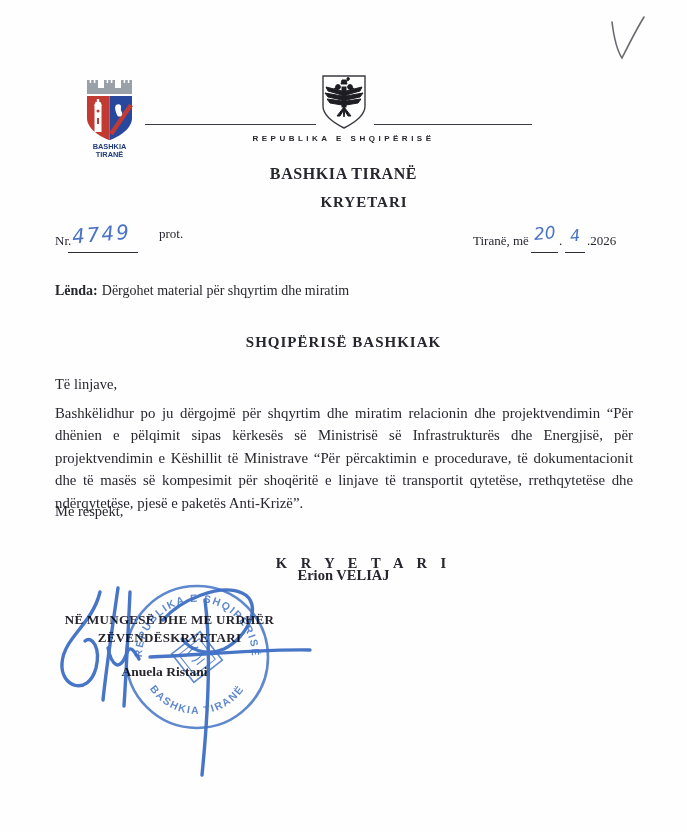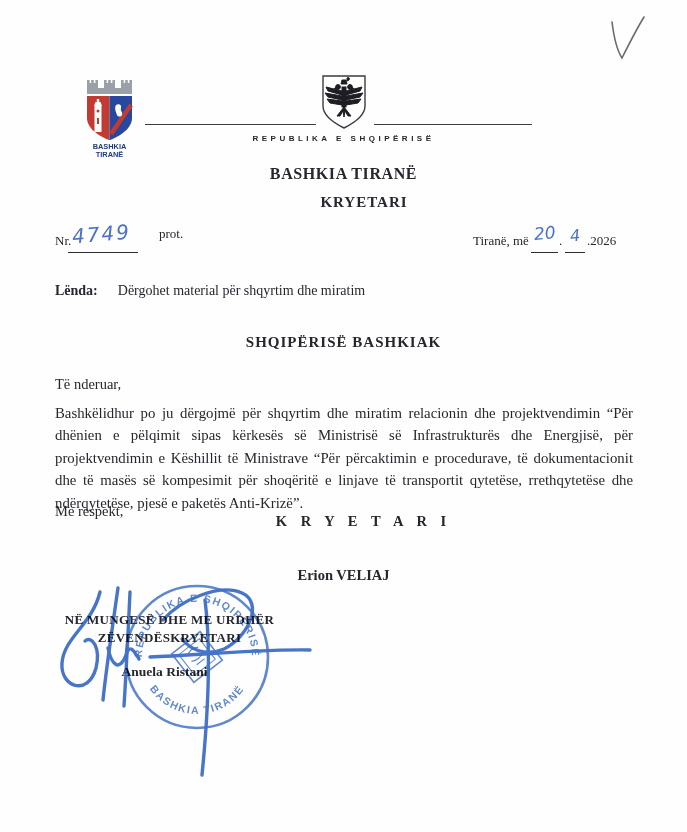--- a/index.html
+++ b/index.html
@@ -11,21 +11,21 @@
   .abs{position:absolute;}
   .centered{left:0;right:0;text-align:center;}
   .hline{position:absolute;height:0;border-top:1.6px solid #3a3a42;}
   .uline{position:absolute;height:0;border-top:1.4px solid #2b2b33;}
   .republic-label{font-family:"Liberation Sans",sans-serif;font-size:8px;font-weight:bold;
     letter-spacing:3.5px;color:#26262e;}
   .org-title{font-size:16px;font-weight:bold;letter-spacing:.6px;}
   .org-subtitle{font-size:15px;font-weight:bold;letter-spacing:1px;}
   .meta-text{font-size:13px;}
   .subject{font-size:14px;}
-  .subject b{margin-right:20px;}
+  .subject b{margin-right:4px;}
   .recipient{font-size:15px;font-weight:bold;letter-spacing:1px;}
   .bodytext{font-size:14.8px;line-height:22.4px;text-align:justify;font-family:Liberation Serif, serif;}
   .salutation,.closing{font-size:14.5px;}
   .signer-title{font-size:14.5px;font-weight:bold;letter-spacing:5px;}
   .signer-name{font-size:14.5px;font-weight:bold;}
   .deputy-line{font-size:13px;font-weight:bold;letter-spacing:.3px;text-align:center;}
   .deputy-name{font-size:13.5px;font-weight:bold;text-align:center;}
   .ink{
     position:absolute;font-family:"DejaVu Sans",sans-serif;font-style:italic;
     color:#4a72c6;transform:rotate(-5deg);
@@ -121,27 +121,27 @@
   <div class="uline" style="left:565px;top:252px;width:20px;"></div>
   <div class="ink ink-month" style="left:570px;top:226px;">4</div>
   <div class="abs meta-text" style="left:587px;top:233px;">.2026</div>
 
   <div class="abs subject" style="left:55px;top:283px;">
     <b>Lënda:</b><span>Dërgohet material për shqyrtim dhe miratim</span>
   </div>
 
   <div class="abs centered recipient" style="top:334px;">SHQIPËRISË BASHKIAK</div>
 
-  <div class="abs salutation" style="left:55px;top:376px;">Të nderuar,</div>
+  <div class="abs salutation" style="left:55px;top:376px;">Të linjave,</div>
 
   <div class="abs bodytext" style="left:55px;top:402px;width:578px;">Bashkëlidhur po ju dërgojmë për shqyrtim dhe miratim relacionin dhe projektvendimin “Për dhënien e pëlqimit sipas kërkesës së Ministrisë së Infrastrukturës dhe Energjisë, për projektvendimin e Këshillit të Ministrave “Për përcaktimin e procedurave, të dokumentacionit dhe të masës së kompesimit për shoqëritë e linjave të transportit qytetëse, rrethqytetëse dhe ndërqytetëse, pjesë e paketës Anti-Krizë”.</div>
 
   <div class="abs closing" style="left:55px;top:503px;">Me respekt,</div>
 
-  <div class="abs centered signer-title" style="top:513px;margin-left:40px;">K R Y E T A R I</div>
+  <div class="abs centered signer-title" style="top:555px;margin-left:40px;">K R Y E T A R I</div>
   <div class="abs centered signer-name" style="top:567px;text-align:center;">Erion VELIAJ</div>
 
   <div class="abs deputy-line" style="left:42px;top:612px;width:255px;z-index:2;">NË MUNGESË DHE ME URDHËR</div>
   <div class="abs deputy-line" style="left:42px;top:630px;width:255px;z-index:2;">ZËVENDËSKRYETARI</div>
   <div class="abs deputy-name" style="left:42px;top:664px;width:245px;z-index:2;">Anuela Ristani</div>
 
   <svg class="abs" style="left:40px;top:575px;z-index:3;mix-blend-mode:multiply;" width="290" height="215" viewBox="0 0 290 215">
 
     <g opacity="0.88">
       <circle cx="157" cy="82" r="71" fill="none" stroke="#4a79c8" stroke-width="2.6"></circle>

